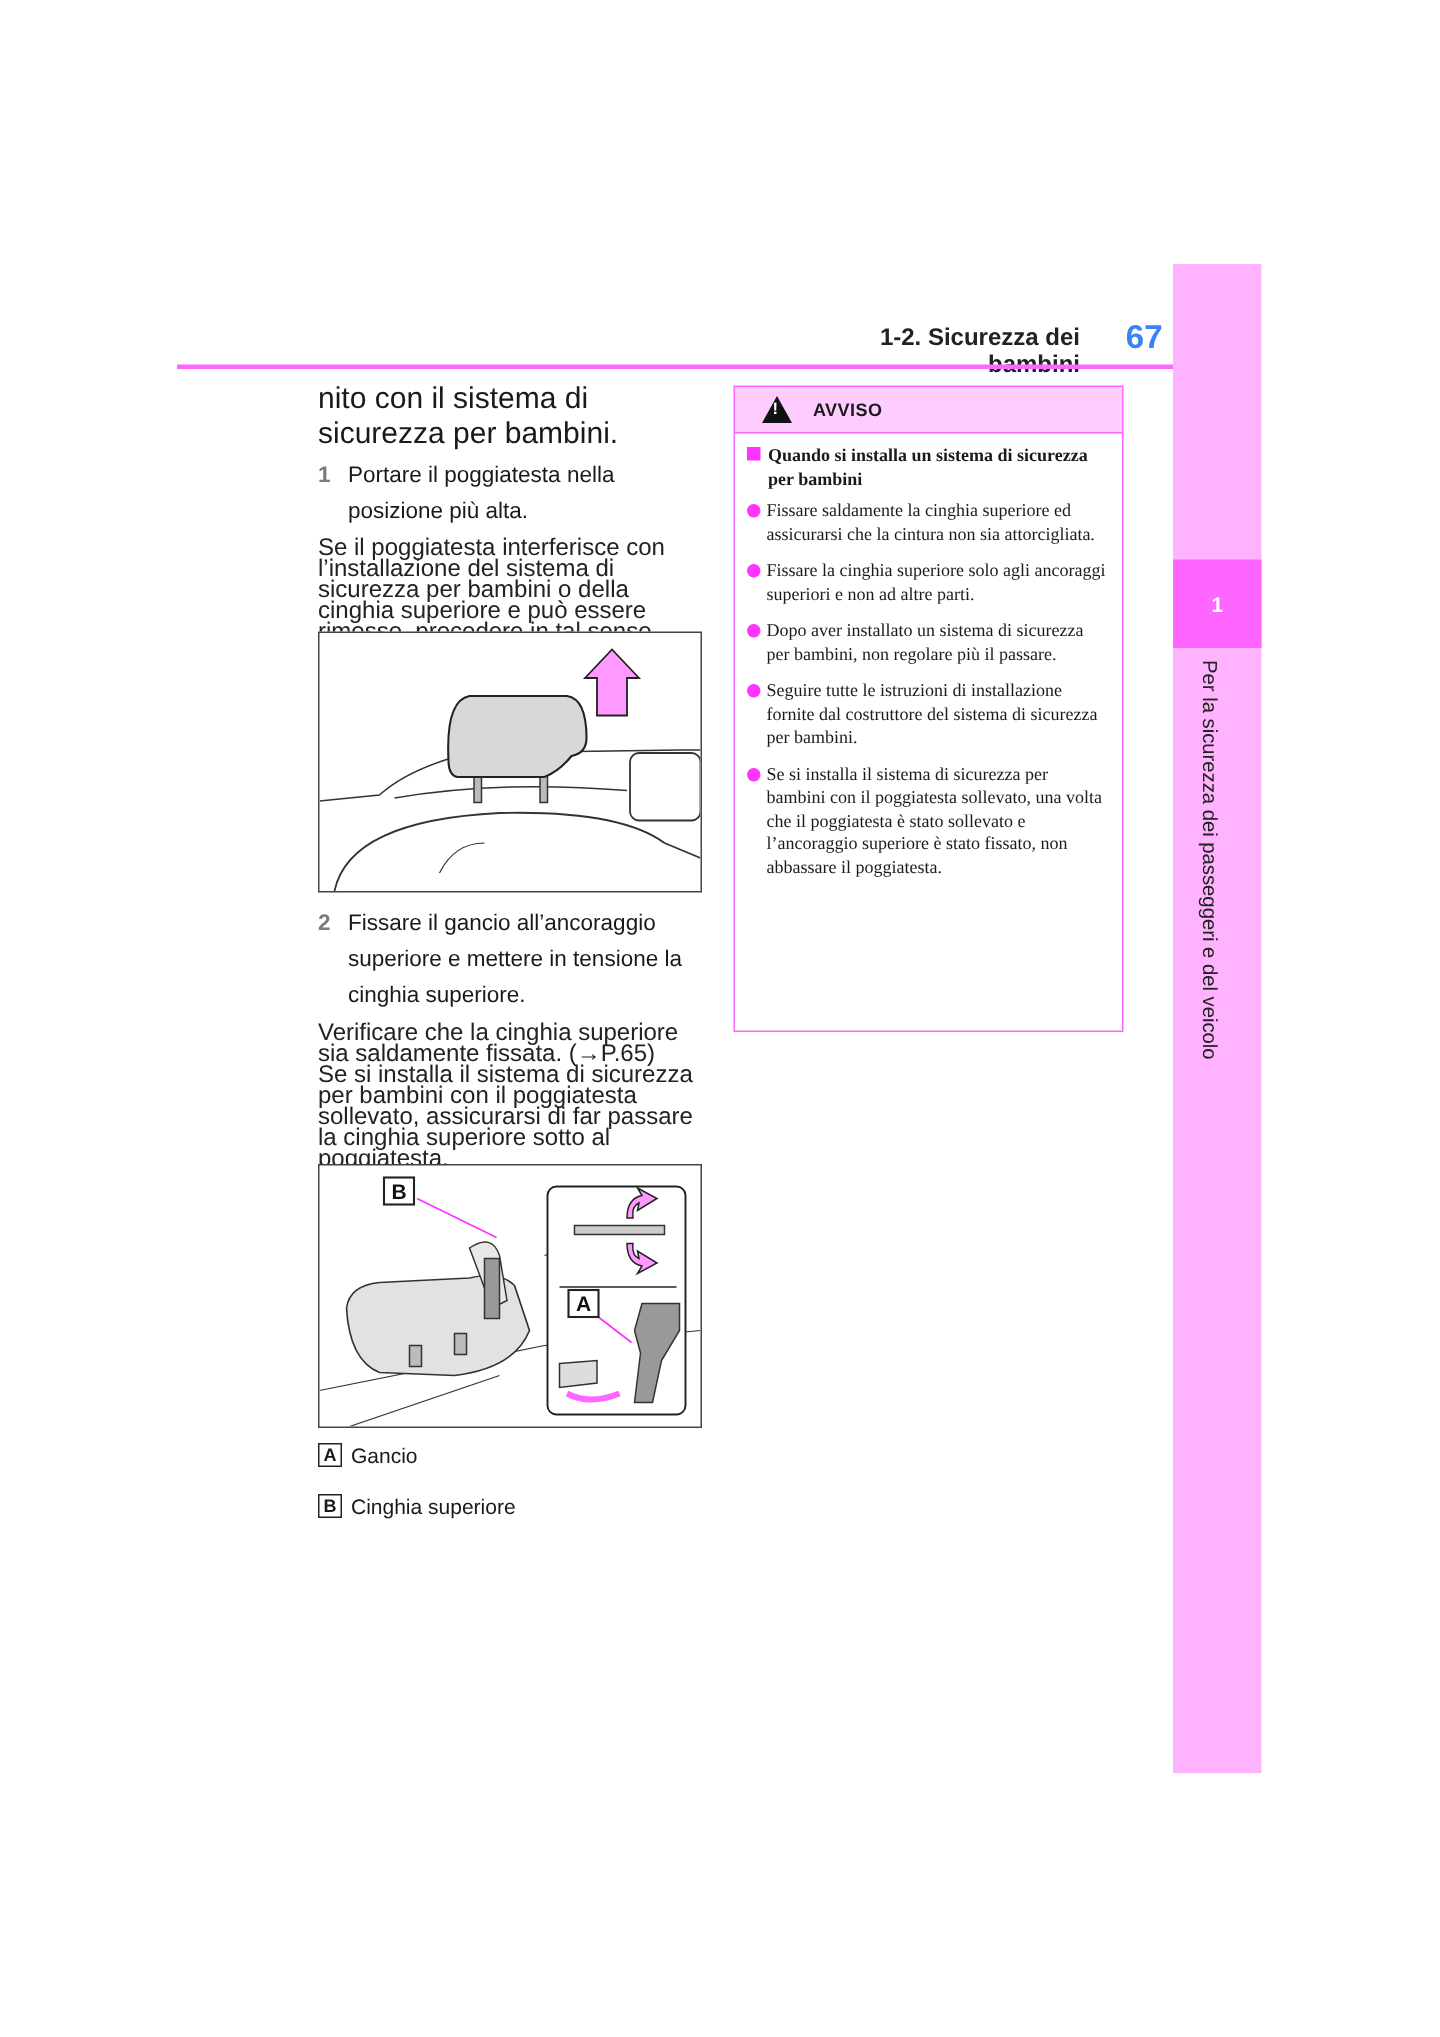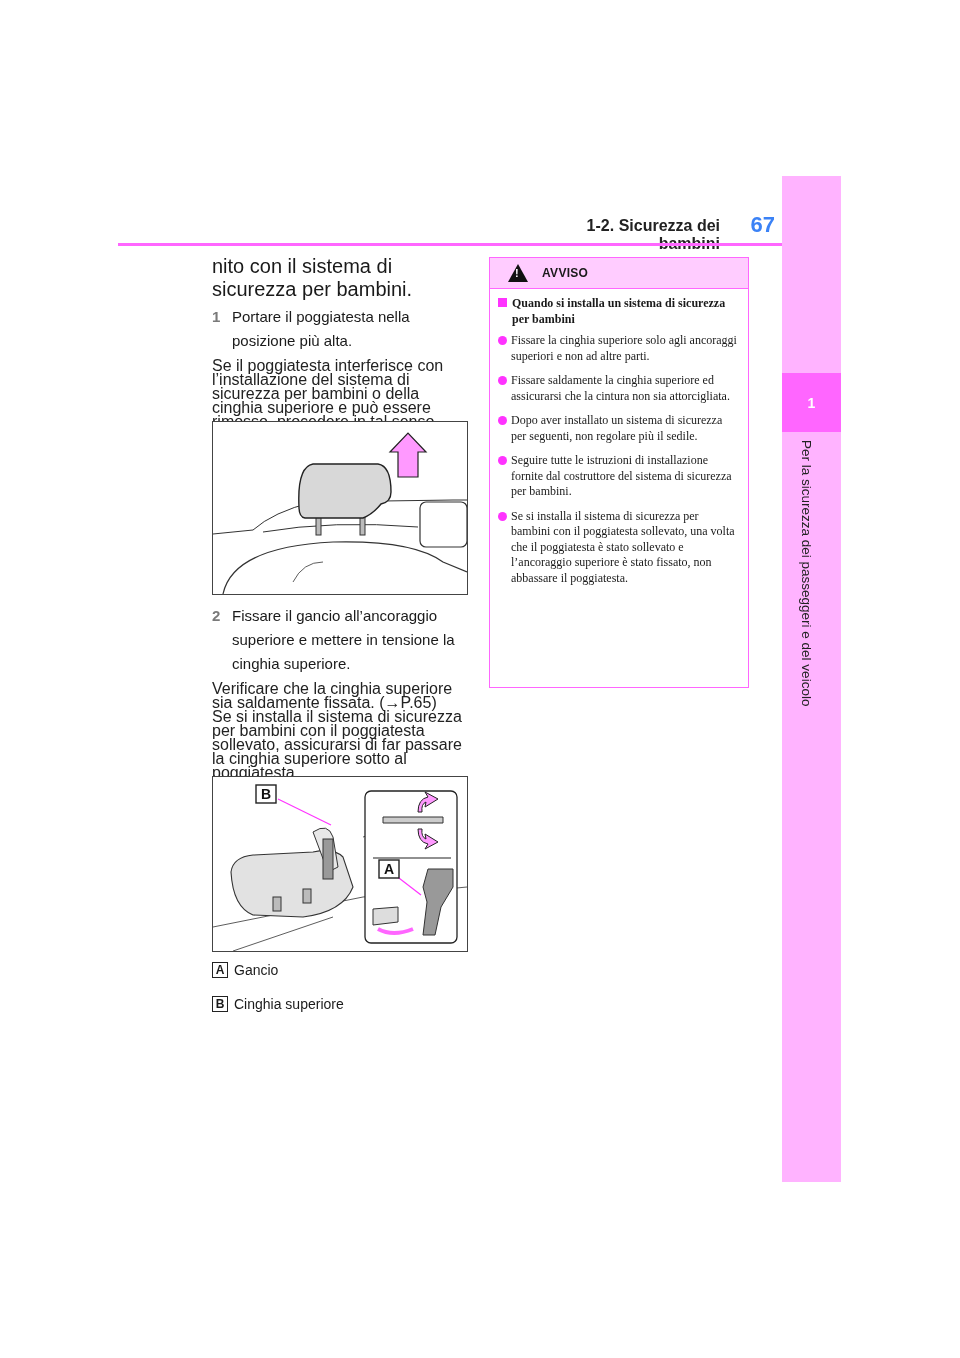--- a/index.html
+++ b/index.html
@@ -133,29 +133,29 @@
     <span class="tri"></span>
     <span class="title">AVVISO</span>
   </div>
   <div class="warn-body">
     <div class="warn-sub">
       <span class="sq"></span>
       <span>Quando si installa un sistema di sicurezza per bambini</span>
     </div>
     <div class="bullet">
       <span class="dot"></span>
+      <span>Fissare saldamente la cinghia superiore ed assicurarsi che la cintura non sia attorcigliata.</span>
+    </div>
+    <div class="bullet">
+      <span class="dot"></span>
       <span>Fissare la cinghia superiore solo agli ancoraggi superiori e non ad altre parti.</span>
     </div>
     <div class="bullet">
       <span class="dot"></span>
-      <span>Fissare saldamente la cinghia superiore ed assicurarsi che la cintura non sia attorcigliata.</span>
-    </div>
-    <div class="bullet">
-      <span class="dot"></span>
-      <span>Dopo aver installato un sistema di sicurezza per seguenti, non regolare più il sedile.</span>
+      <span>Dopo aver installato un sistema di sicurezza per bambini, non regolare più il passare.</span>
     </div>
     <div class="bullet">
       <span class="dot"></span>
       <span>Seguire tutte le istruzioni di installazione fornite dal costruttore del sistema di sicurezza per bambini.</span>
     </div>
     <div class="bullet">
       <span class="dot"></span>
       <span>Se si installa il sistema di sicurezza per bambini con il poggiatesta sollevato, una volta che il poggiatesta è stato sollevato e l’ancoraggio superiore è stato fissato, non abbassare il poggiatesta.</span>
     </div>
   </div>

